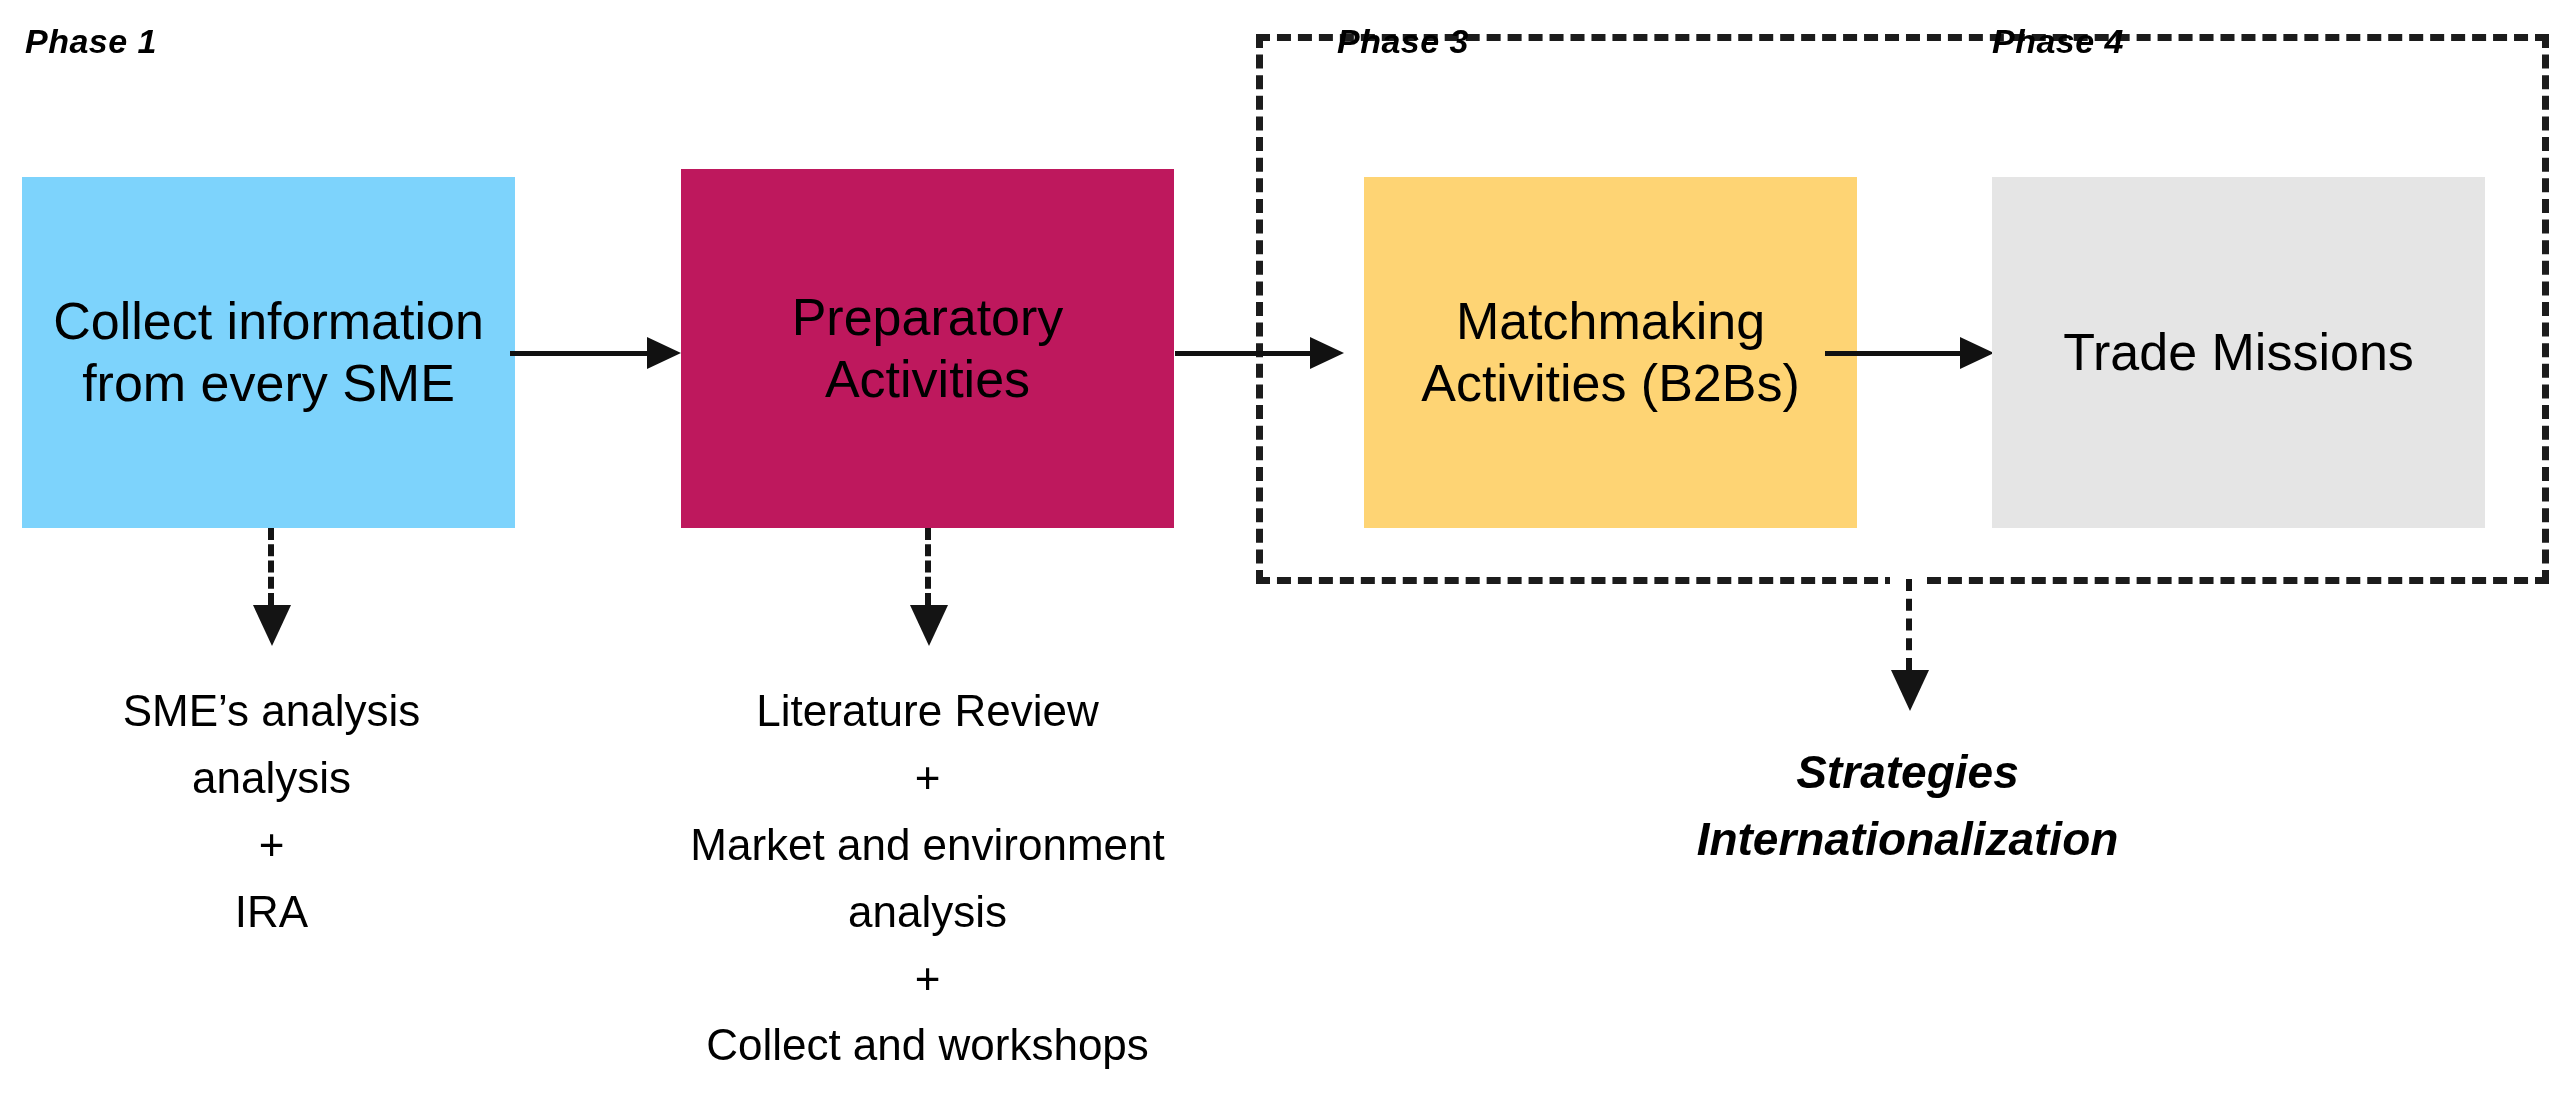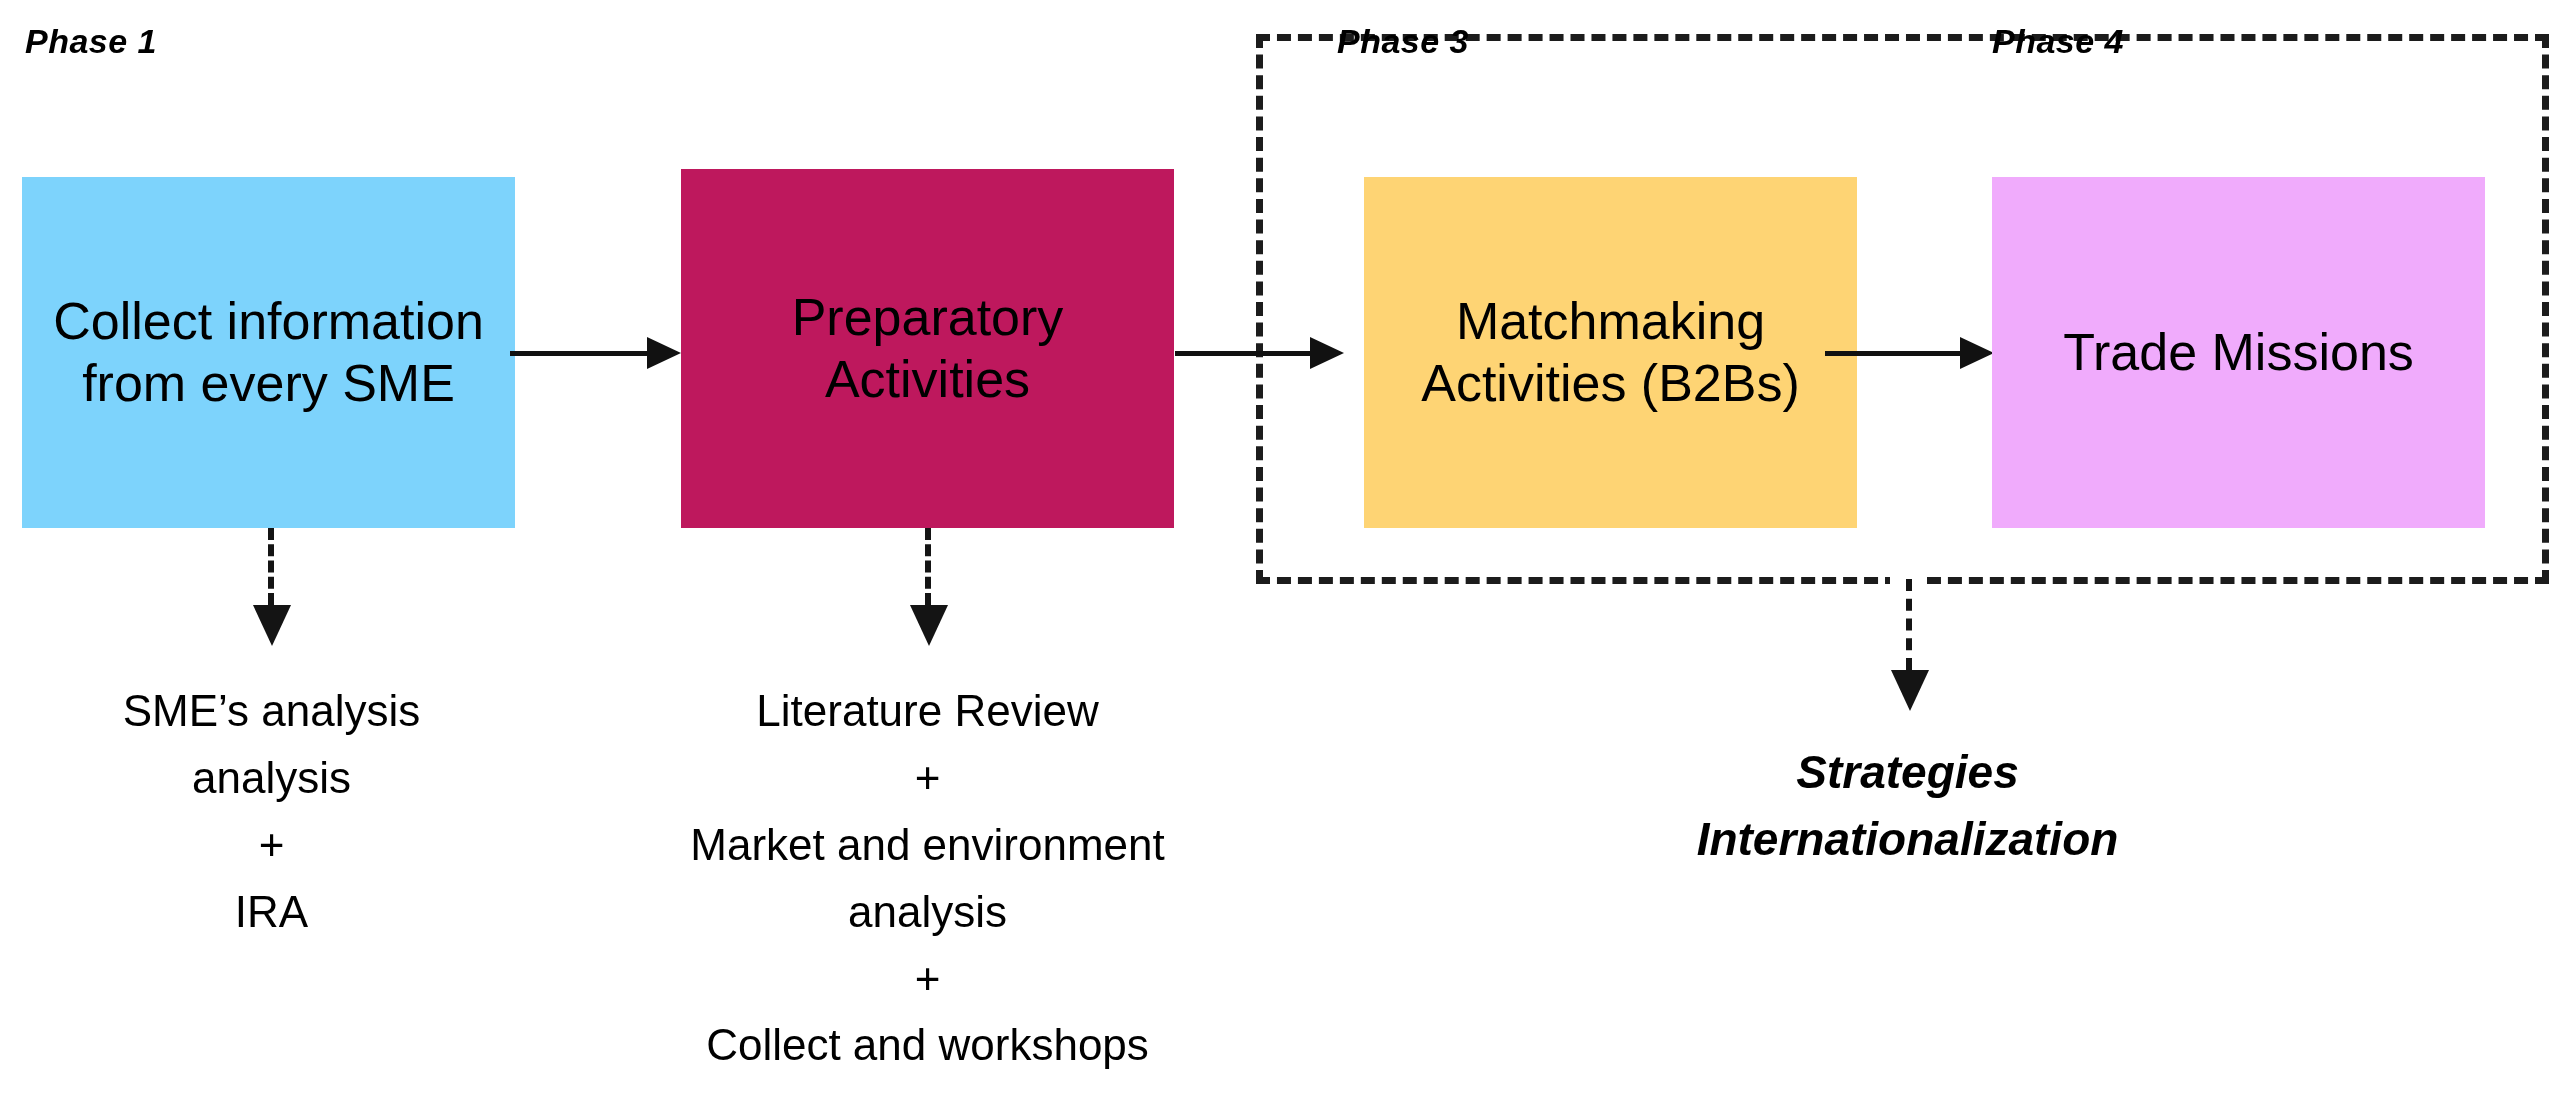--- a/index.html
+++ b/index.html
@@ -181,21 +181,21 @@
     <span>Matchmaking Activities (B2Bs)</span>
   </div>
 
   <div class="h-arrow" style="left:1825px; width:169px;">
     <span class="shaft" style="width:136px;"></span>
     <span class="head" style="left:135px;"></span>
   </div>
 
   <div class="phase-label" style="left:1992px;">Phase 4</div>
 
-  <div class="phase-box" id="box4" style="left:1992px; background:#f0abfc;">
+  <div class="phase-box" id="box4" style="left:1992px; background:#e5e5e5;">
     <span>Trade Missions</span>
   </div>
 
   <div style="position:absolute; left:1890px; top:574px; width:37px; height:18px; background:#ffffff;"></div>
 
   <div class="v-dashed-arrow" style="left:1889px; top:579px; height:134px;">
     <span class="dline" style="height:91px;"></span>
     <span class="dhead" style="top:91px;"></span>
   </div>
 

